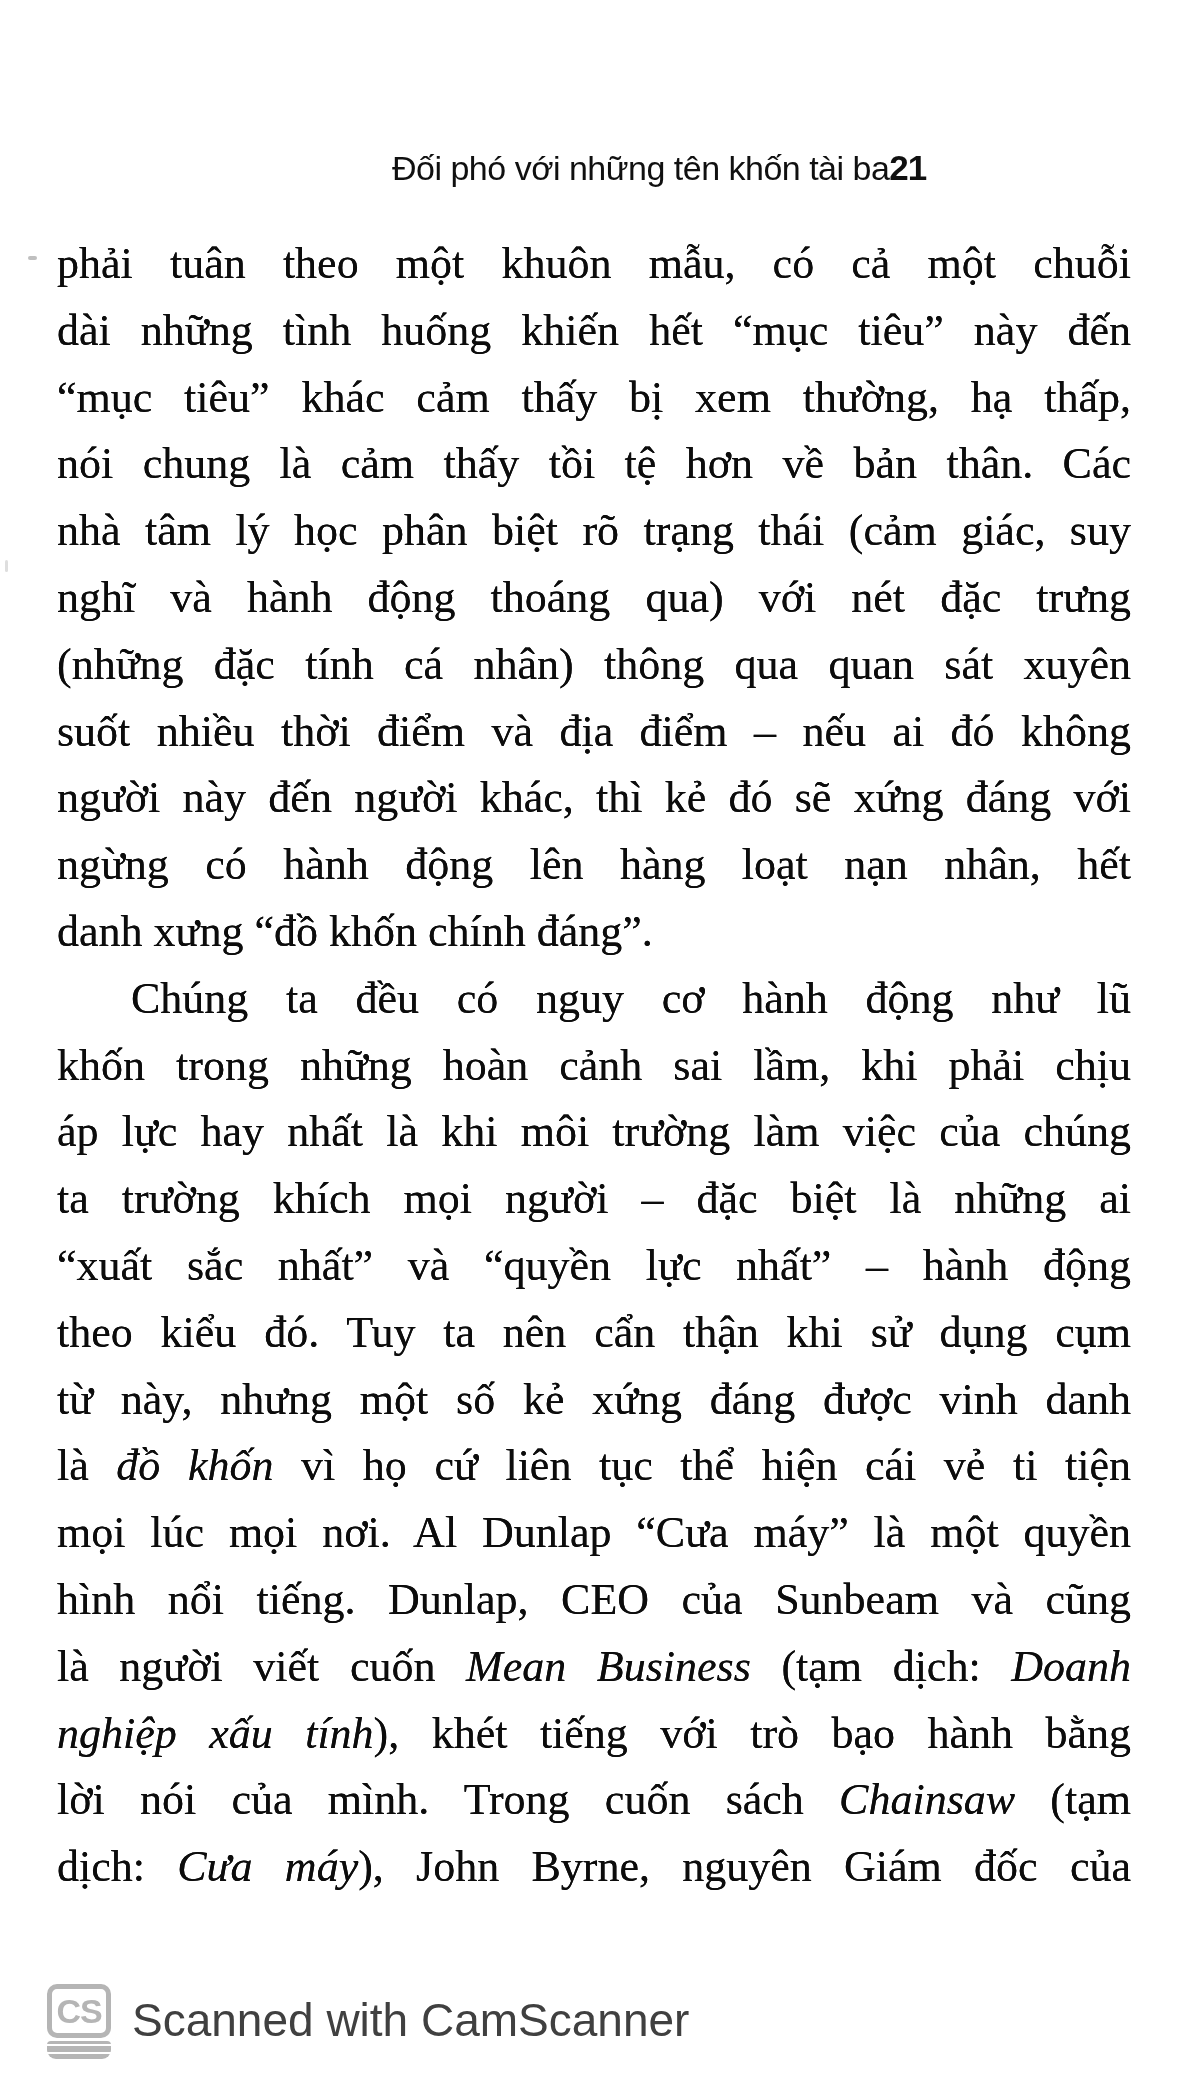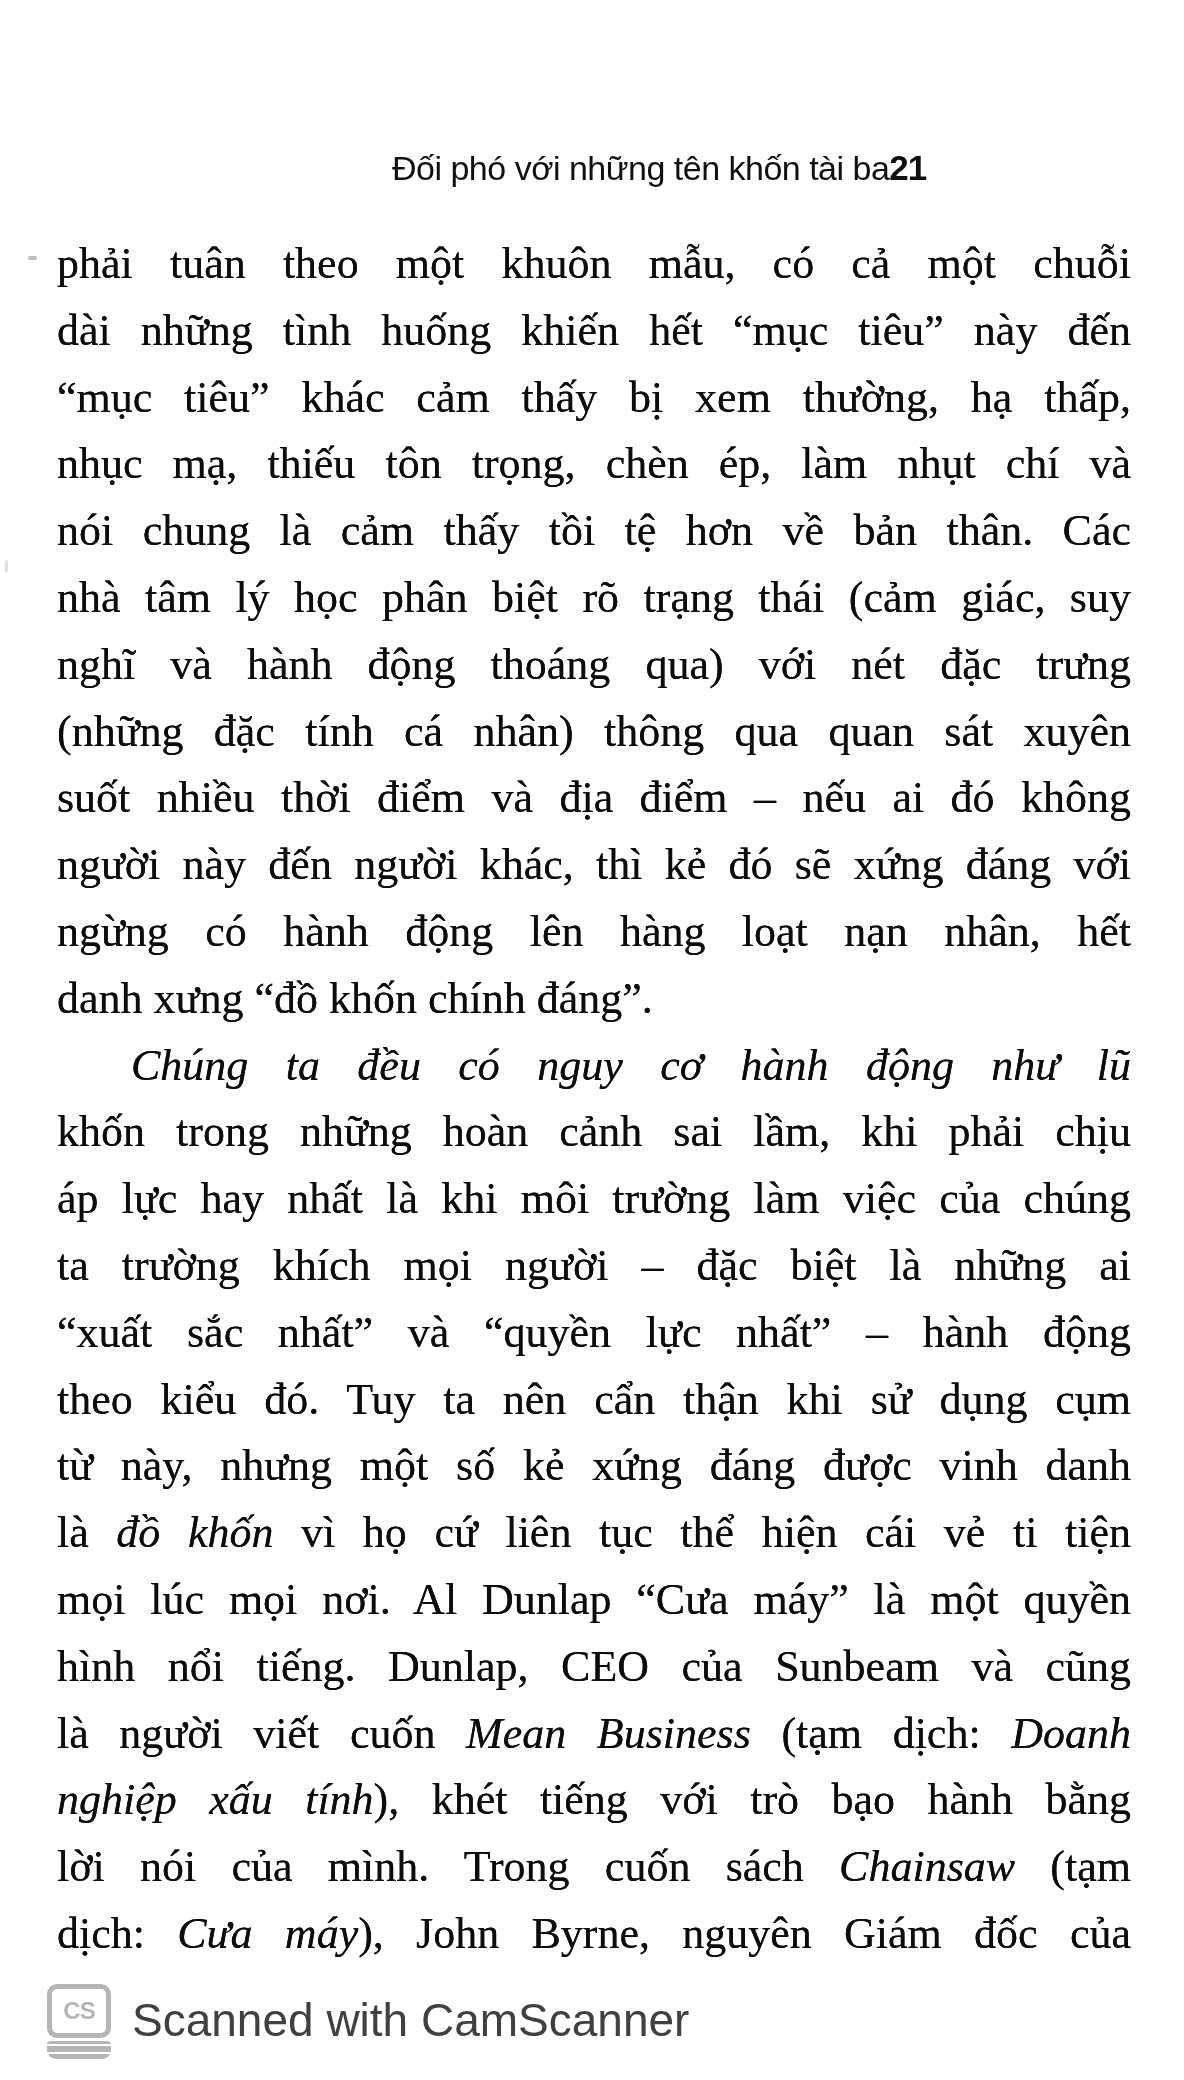--- a/index.html
+++ b/index.html
@@ -52,21 +52,21 @@
     text-shadow: 0 0 0.6px #111;
   }
   .line {
     height: 66.8px;
     line-height: 66.8px;
     white-space: nowrap;
     text-align: justify;
     text-align-last: justify;
   }
   .line.last { text-align-last: left; }
-  .line.indent { padding-left: 74px; font-style: italic; }
+  .line.indent { padding-left: 74px; }
   .it { font-style: italic; }
   
   .speck-1 {
     position: absolute;
     left: 28px; top: 256px;
     width: 9px; height: 4px;
     background: #8a8a8a;
     opacity: .55;
     border-radius: 2px;
   }
@@ -92,21 +92,21 @@
     width: 54px;
     height: 44px;
     border: 5px solid #b5b5b5;
     border-radius: 10px;
     margin: 0 auto;
     display: flex;
     align-items: center;
     justify-content: center;
     font-family: "Liberation Sans", "DejaVu Sans", sans-serif;
     font-weight: 700;
-    font-size: 24px;
+    font-size: 34px;
     color: #b5b5b5;
     letter-spacing: -1px;
     background: #ffffff;
   }
   .cs-base {
     width: 64px;
     height: 18px;
     margin: 3px auto 0 auto;
     background-color: #b5b5b5;
     background-image: repeating-linear-gradient(to bottom, #b5b5b5 0 3px, #ffffff 3px 5px, #b5b5b5 5px 8px);
@@ -131,21 +131,20 @@
     <span class="pagenum">21</span>
   </div>
 
   <div class="speck-1"></div>
   <div class="speck-2"></div>
 
   <div class="body-text">
       <div class="line"><span>phải tuân theo một khuôn mẫu, có cả một chuỗi</span></div>
       <div class="line"><span>dài những tình huống khiến hết “mục tiêu” này đến</span></div>
       <div class="line"><span>“mục tiêu” khác cảm thấy bị xem thường, hạ thấp,</span></div>
-      <div class="line"><span>nhục mạ, thiếu tôn trọng, chèn ép, làm nhụt chí và</span></div>
       <div class="line"><span>nói chung là cảm thấy tồi tệ hơn về bản thân. Các</span></div>
       <div class="line"><span>nhà tâm lý học phân biệt rõ trạng thái (cảm giác, suy</span></div>
       <div class="line"><span>nghĩ và hành động thoáng qua) với nét đặc trưng</span></div>
       <div class="line"><span>(những đặc tính cá nhân) thông qua quan sát xuyên</span></div>
       <div class="line"><span>suốt nhiều thời điểm và địa điểm – nếu ai đó không</span></div>
       <div class="line"><span>người này đến người khác, thì kẻ đó sẽ xứng đáng với</span></div>
       <div class="line"><span>ngừng có hành động lên hàng loạt nạn nhân, hết</span></div>
       <div class="line last"><span>danh xưng “đồ khốn chính đáng”.</span></div>
       <div class="line indent"><span>Chúng ta đều có nguy cơ hành động như lũ</span></div>
       <div class="line"><span>khốn trong những hoàn cảnh sai lầm, khi phải chịu</span></div>

